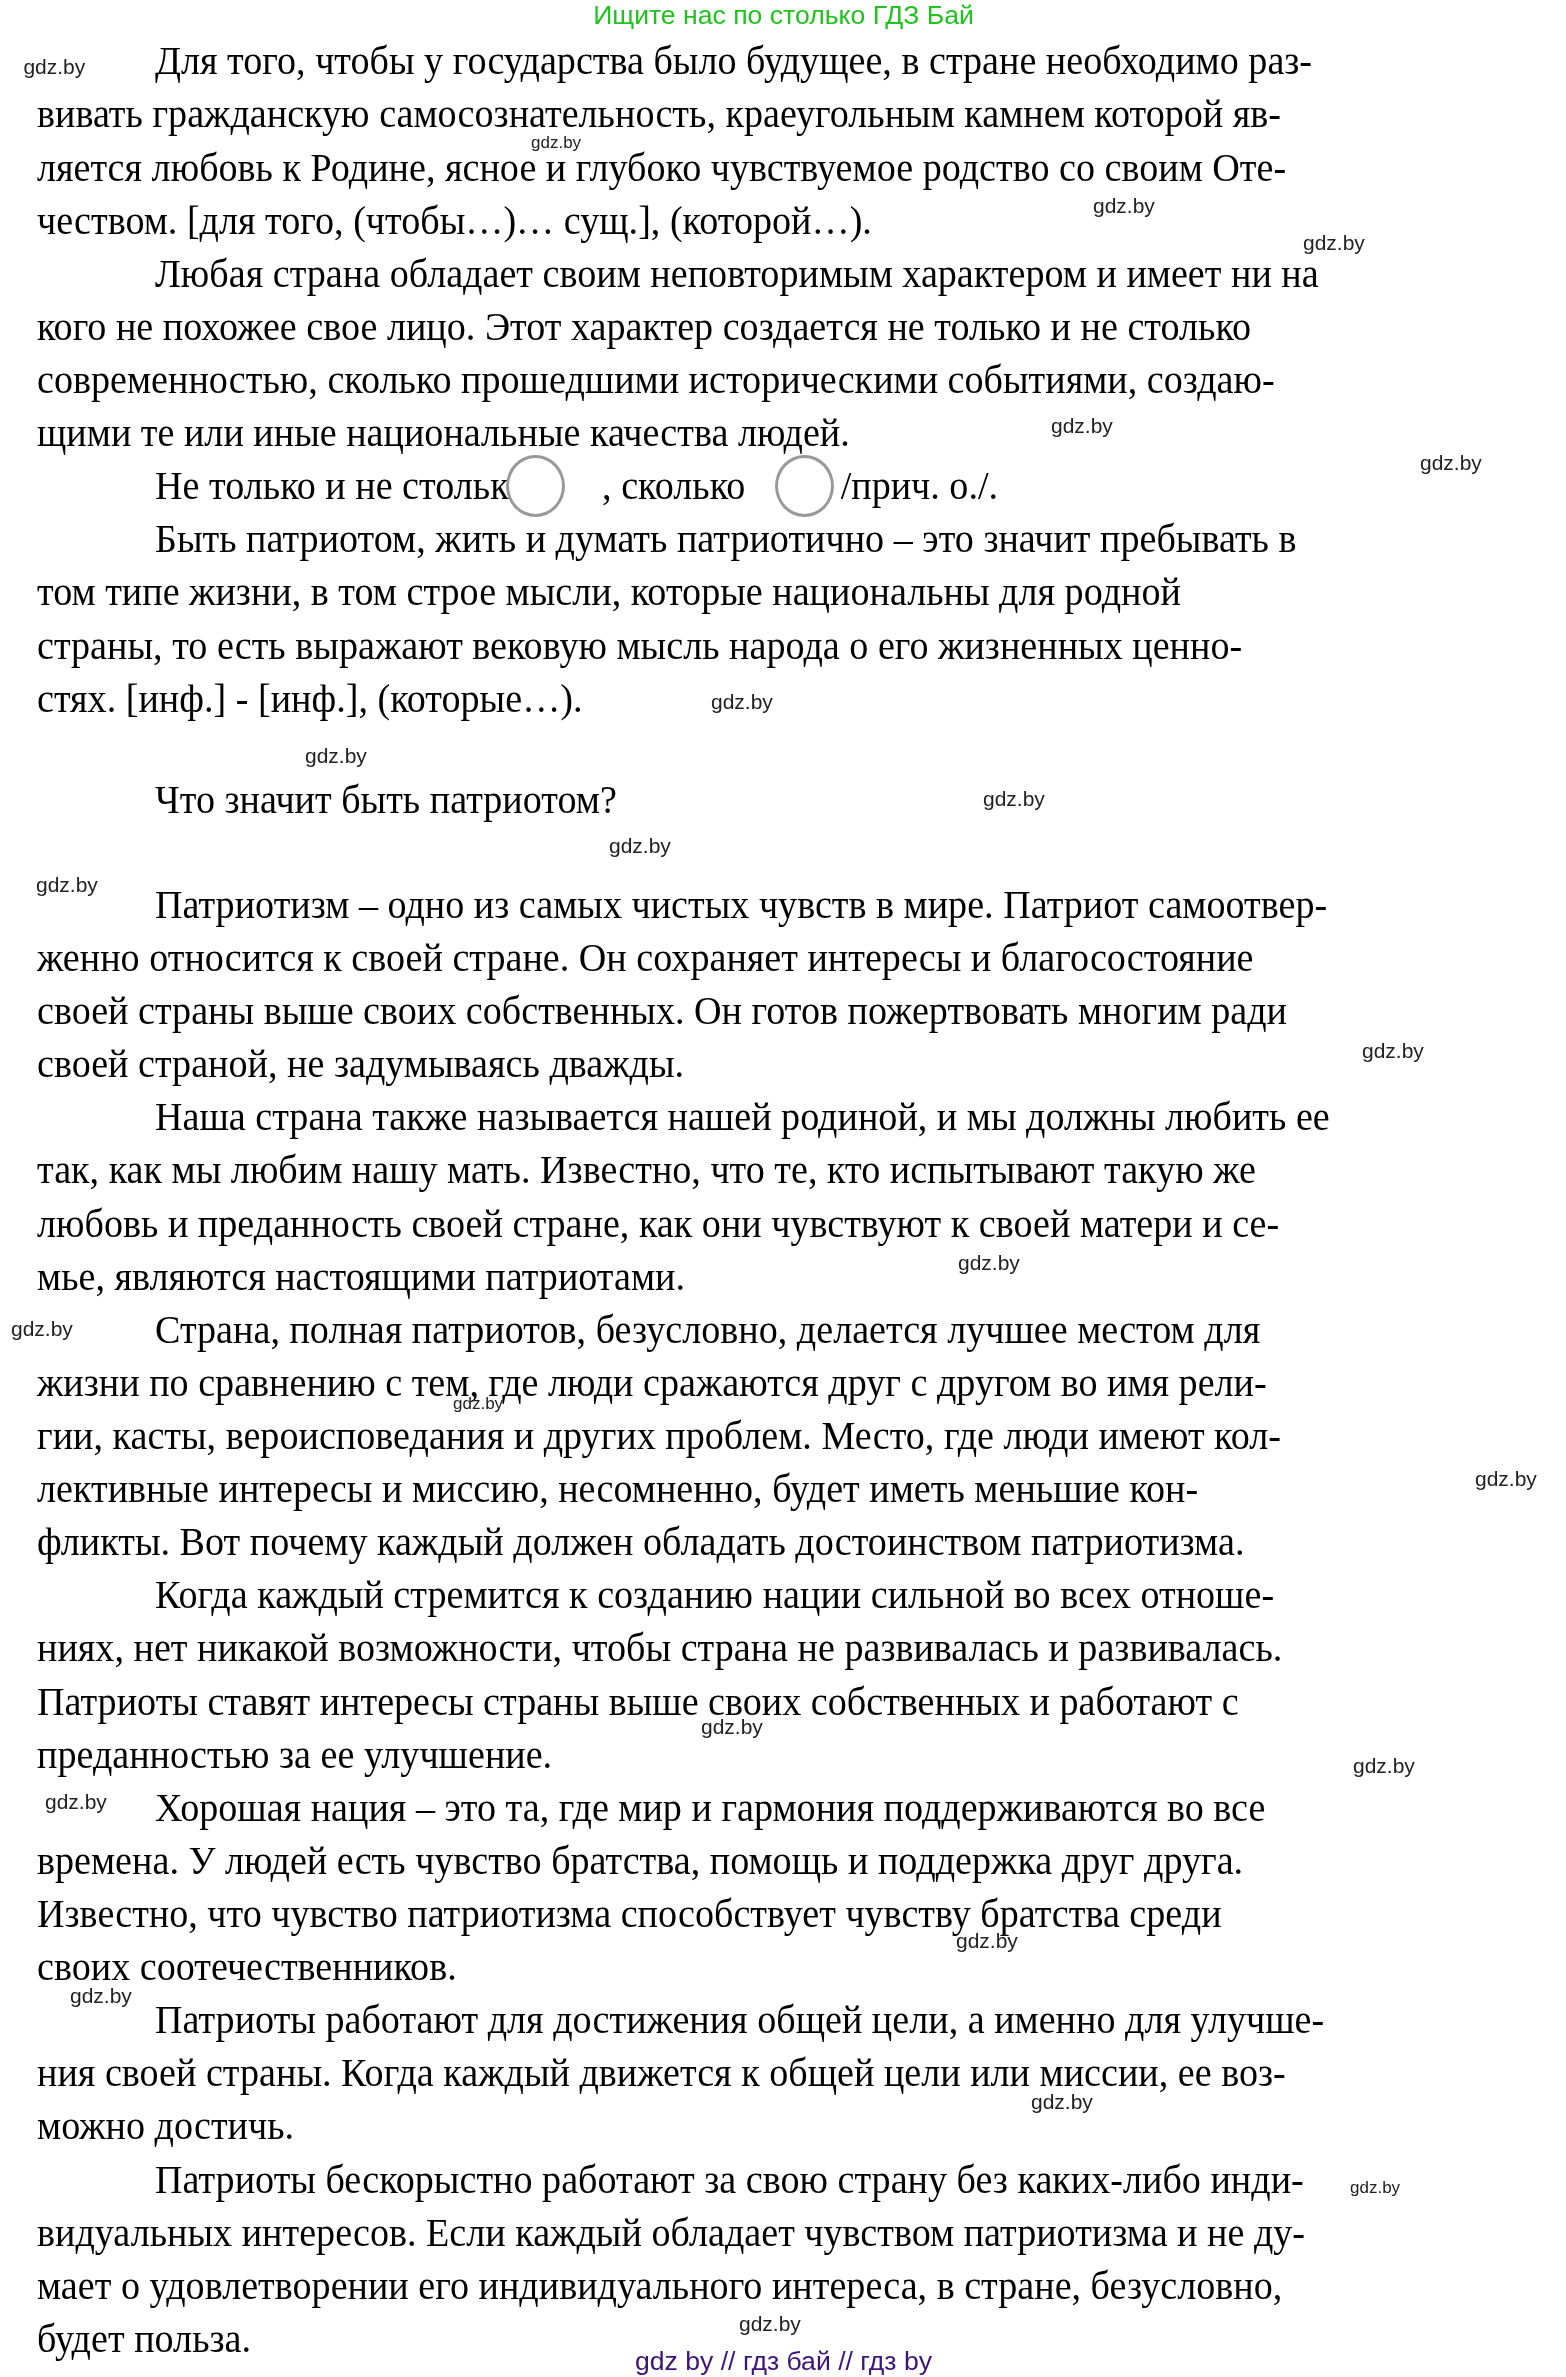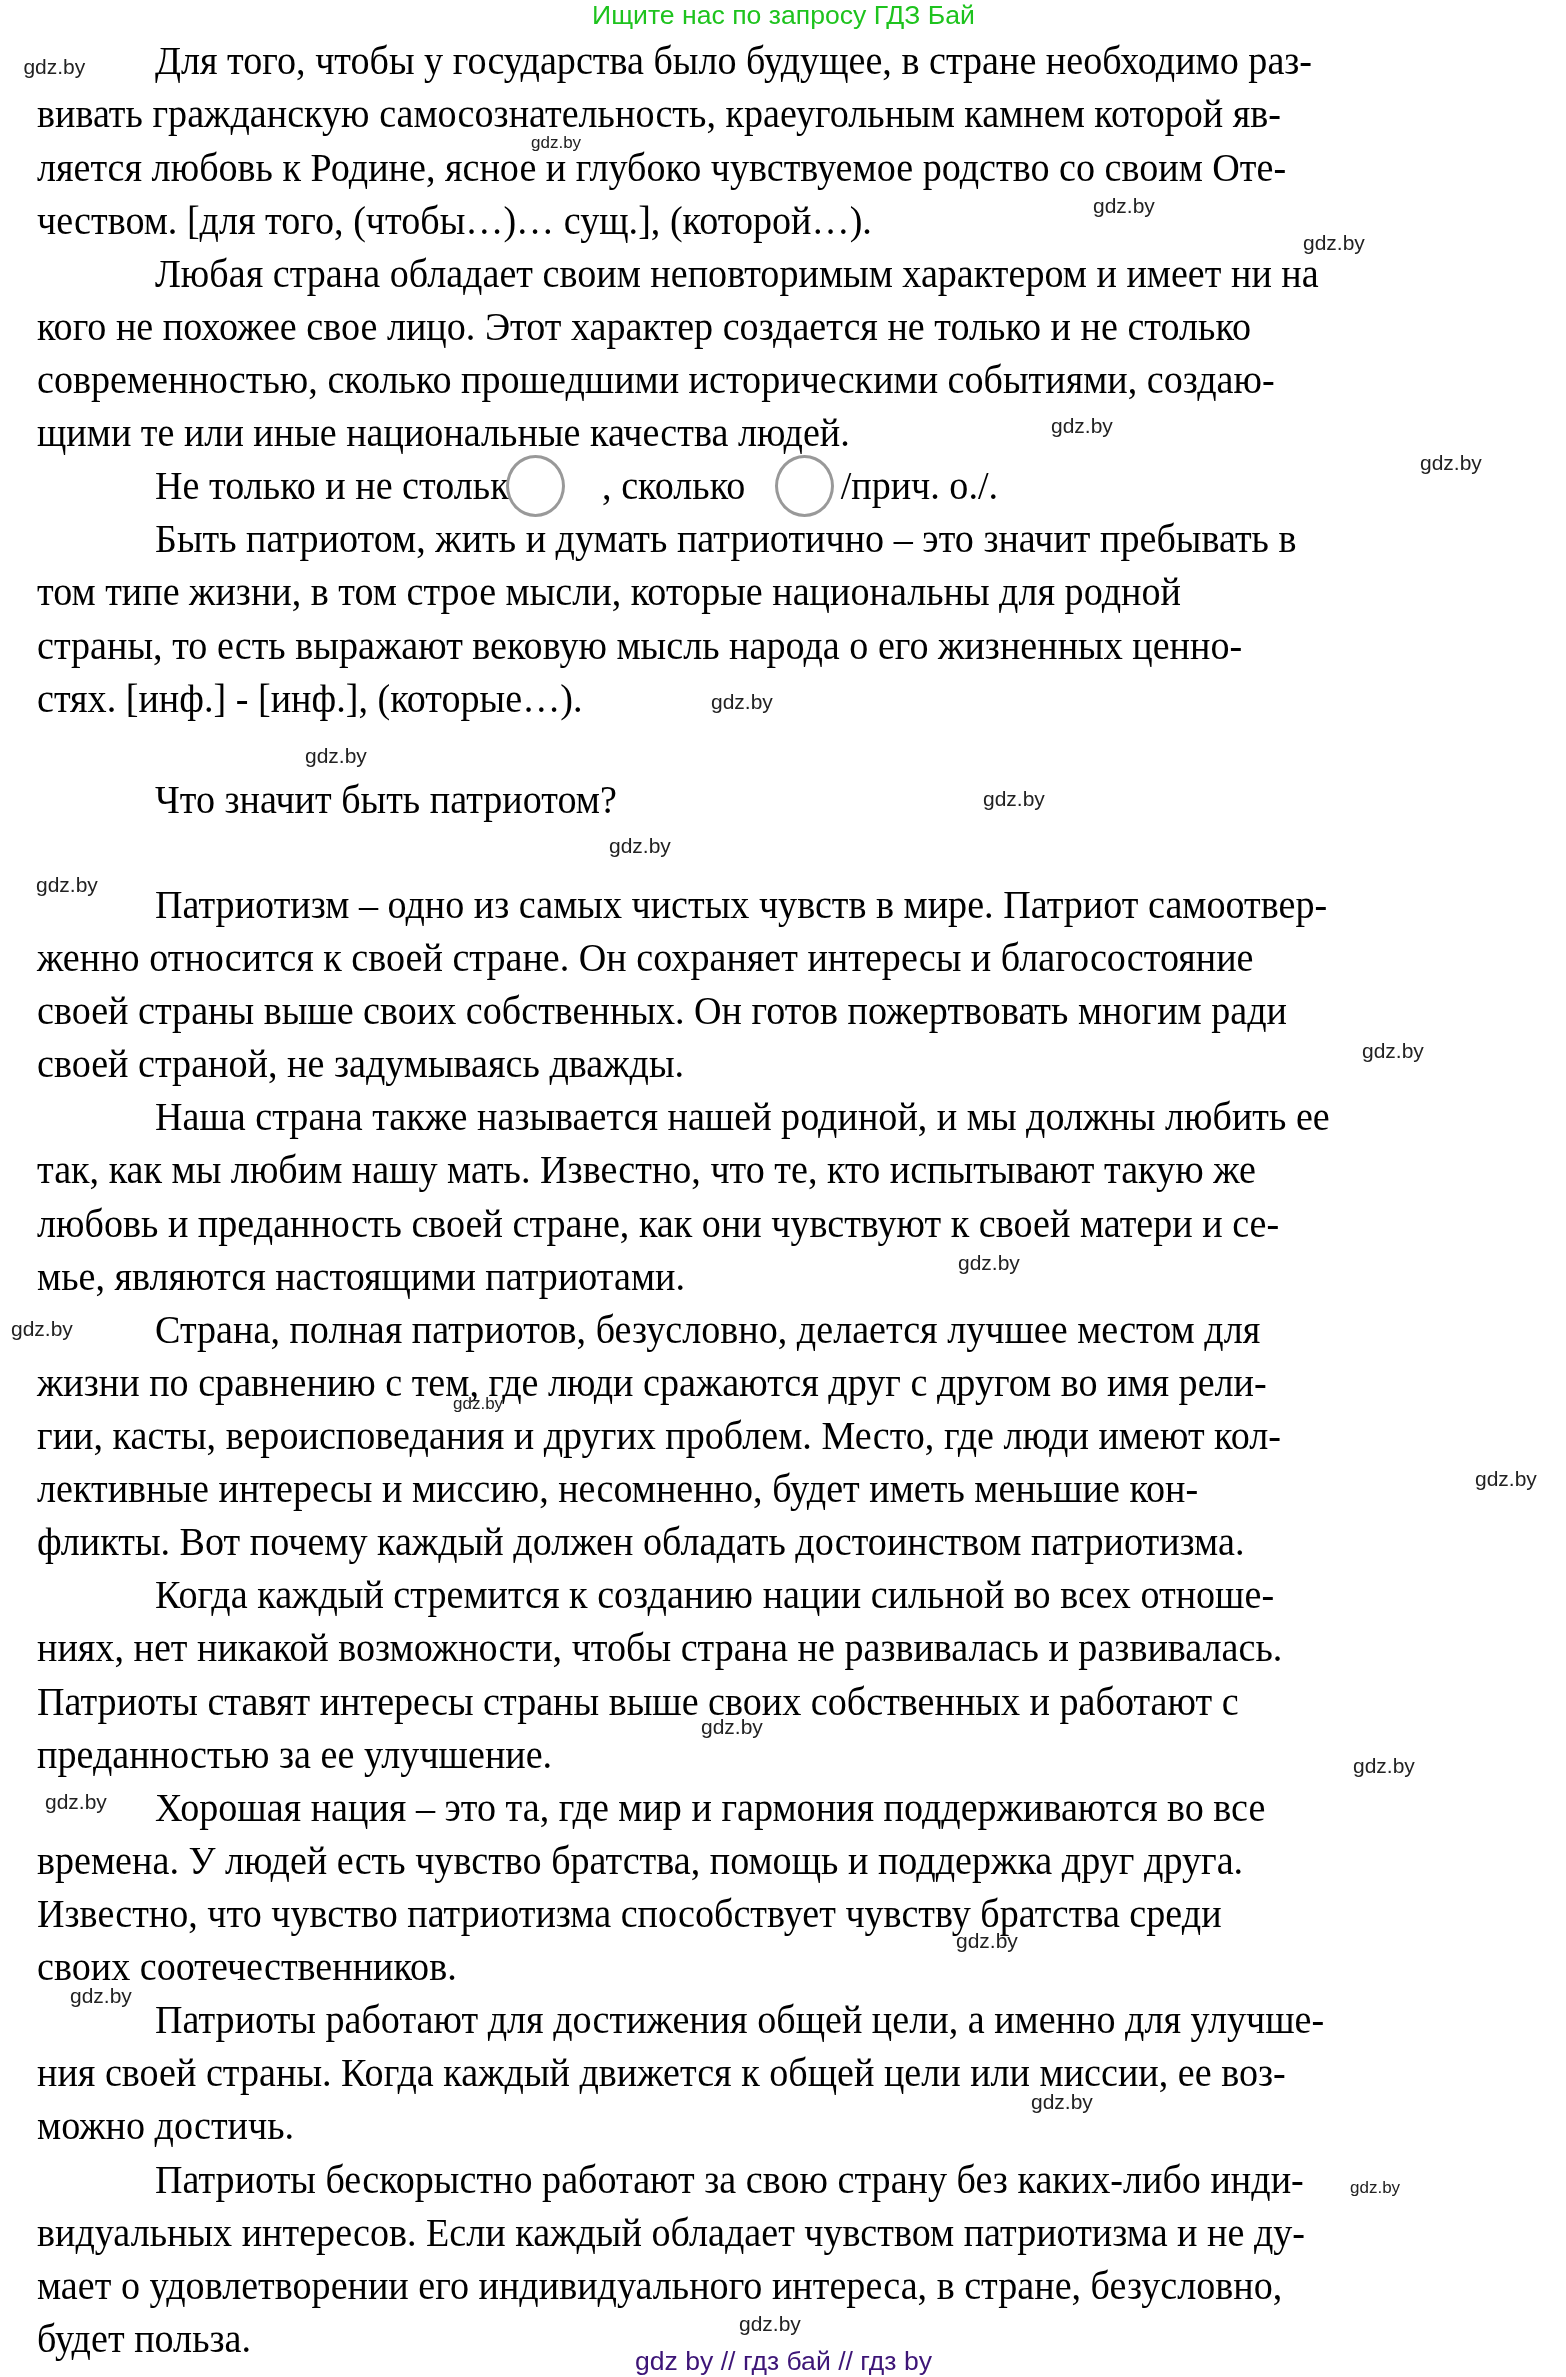--- a/index.html
+++ b/index.html
@@ -28,21 +28,21 @@
   }
   .wm.small { font-size: 17px; }
   .circle {
     position: absolute; width: 59px; height: 62px; border: 3.9px solid #999;
     border-radius: 50%; background: #fff; box-sizing: border-box;
   }
 </style>
 </head>
 <body>
 
-<div class="header">Ищите нас по запросу ГДЗ Бай</div>
+<div class="header">Ищите нас по столько ГДЗ Бай</div>
 
 <div>
   <div class="line indent" style="top:34px">Для того, чтобы у государства было будущее, в стране необходимо раз-</div>
   <div class="line" style="top:87px">вивать гражданскую самосознательность, краеугольным камнем которой яв-</div>
   <div class="line" style="top:141px">ляется любовь к Родине, ясное и глубоко чувствуемое родство со своим Оте-</div>
   <div class="line" style="top:194px">чеством. [для того, (чтобы…)… сущ.], (которой…).</div>
   <div class="line indent" style="top:247px">Любая страна обладает своим неповторимым характером и имеет ни на</div>
   <div class="line" style="top:300px">кого не похожее свое лицо. Этот характер создается не только и не столько</div>
   <div class="line" style="top:353px">современностью, сколько прошедшими историческими событиями, создаю-</div>
   <div class="line" style="top:406px">щими те или иные национальные качества людей.</div>

